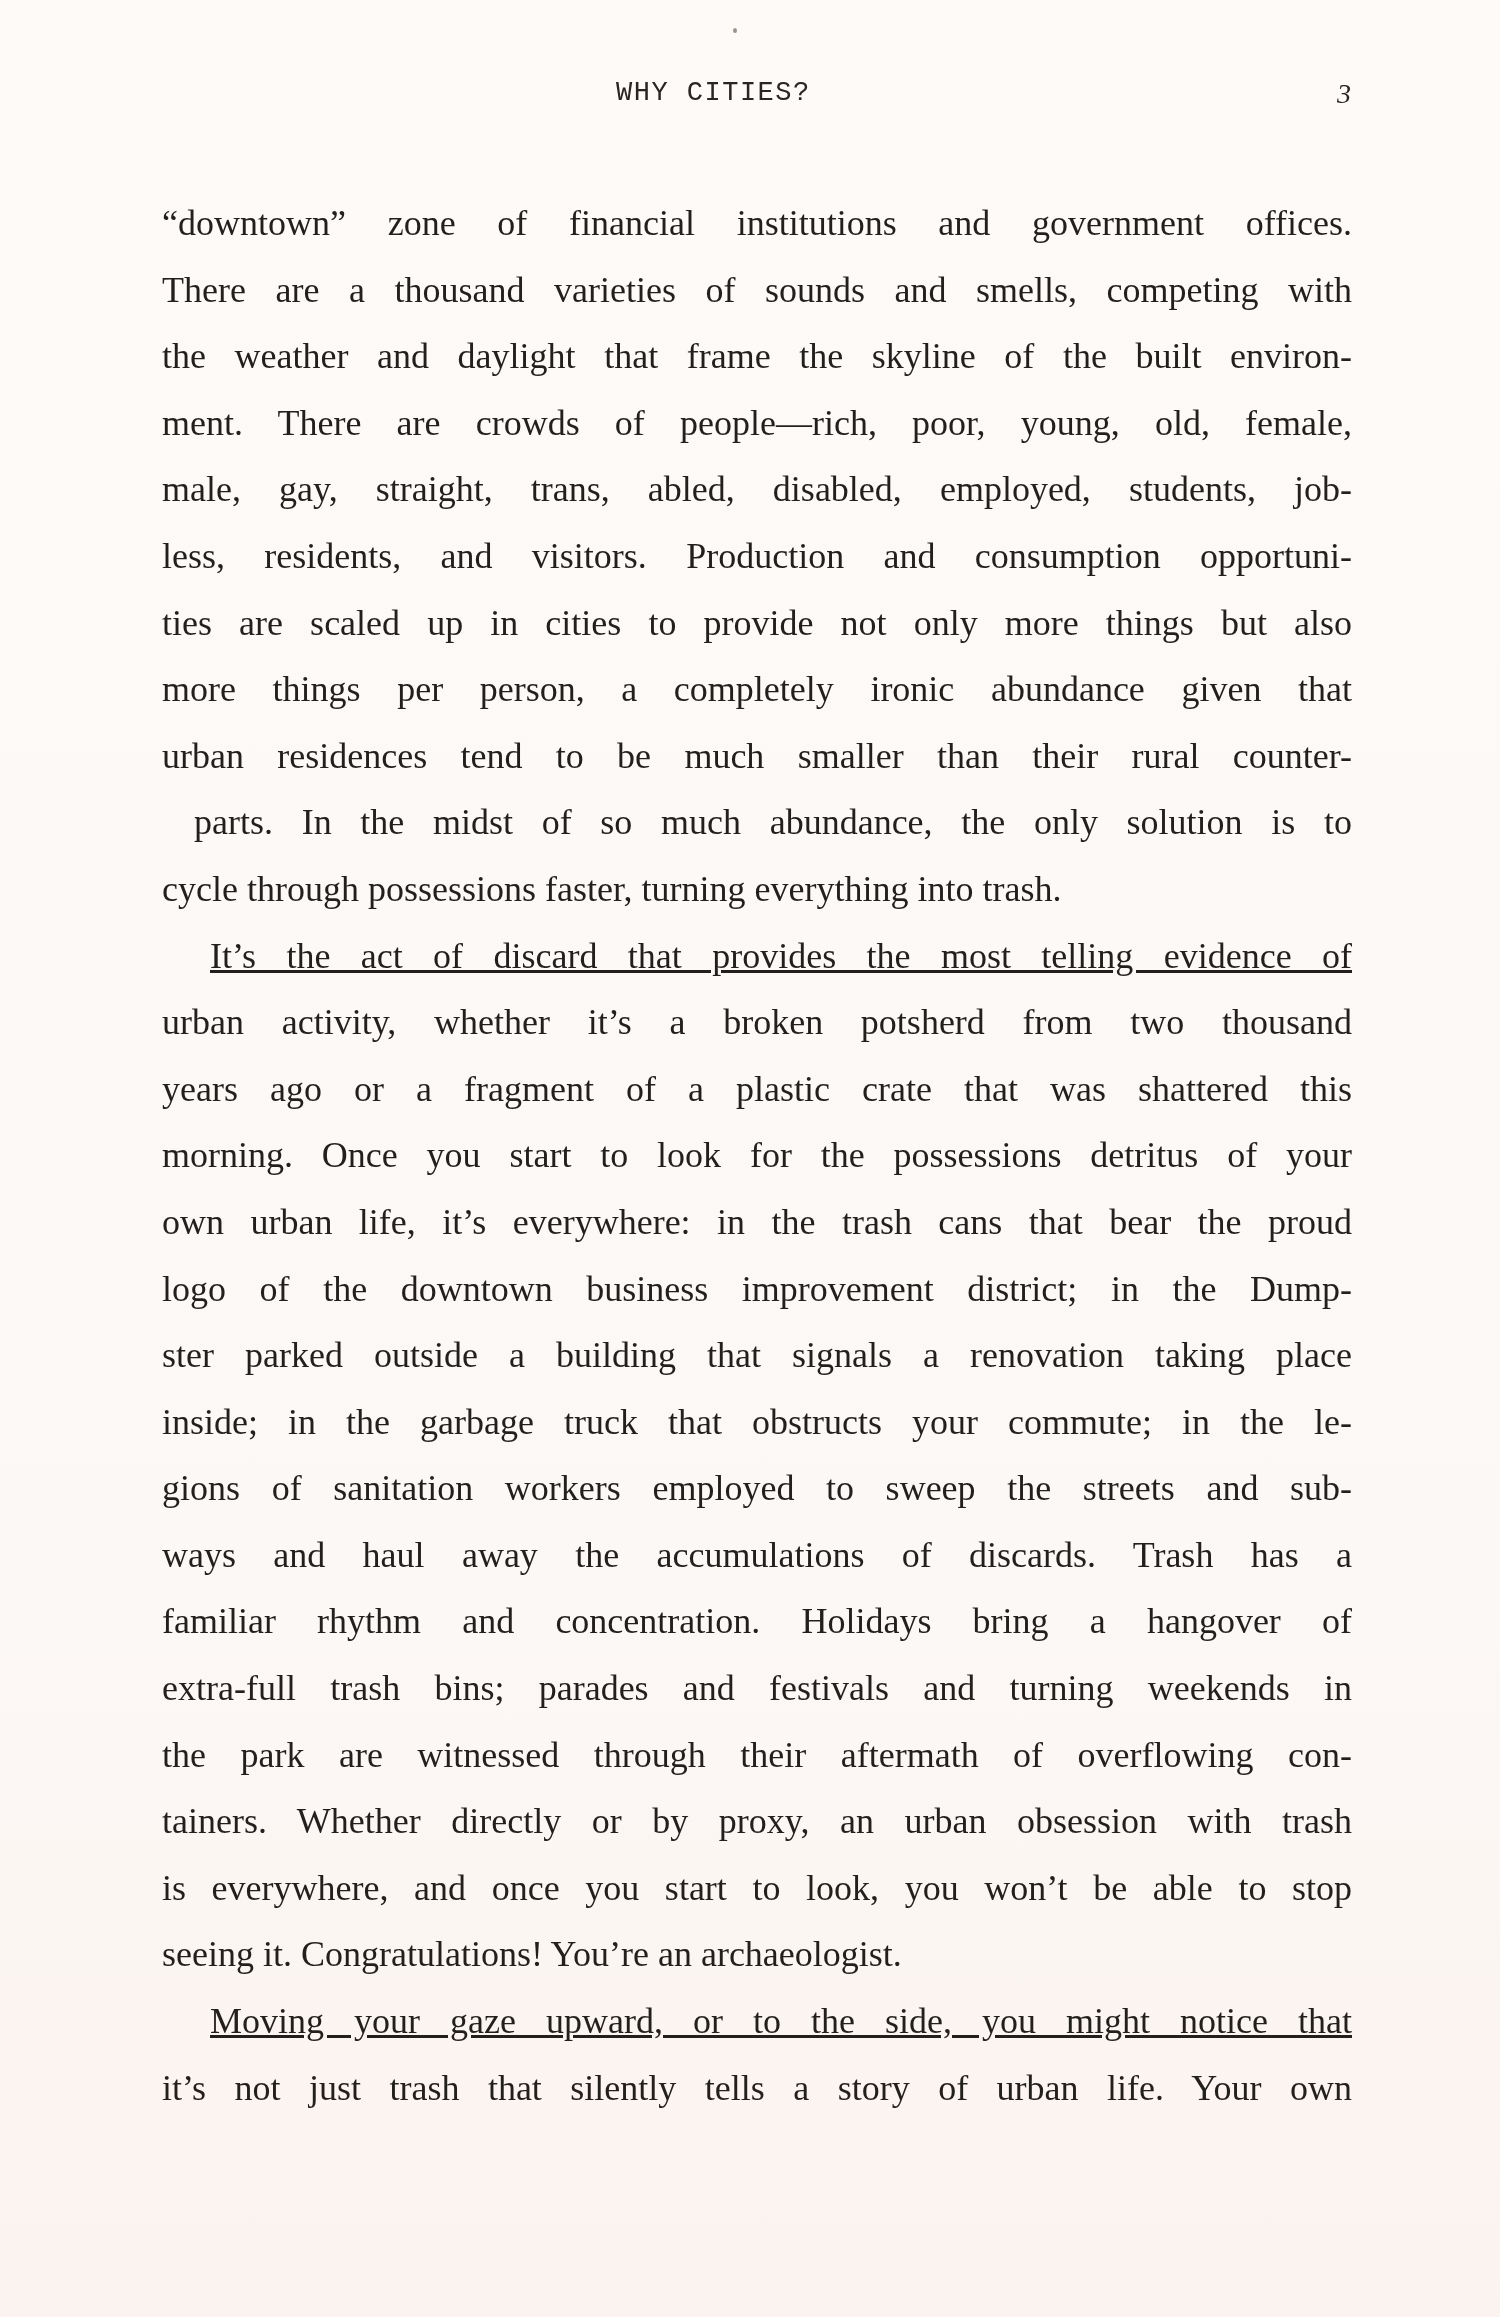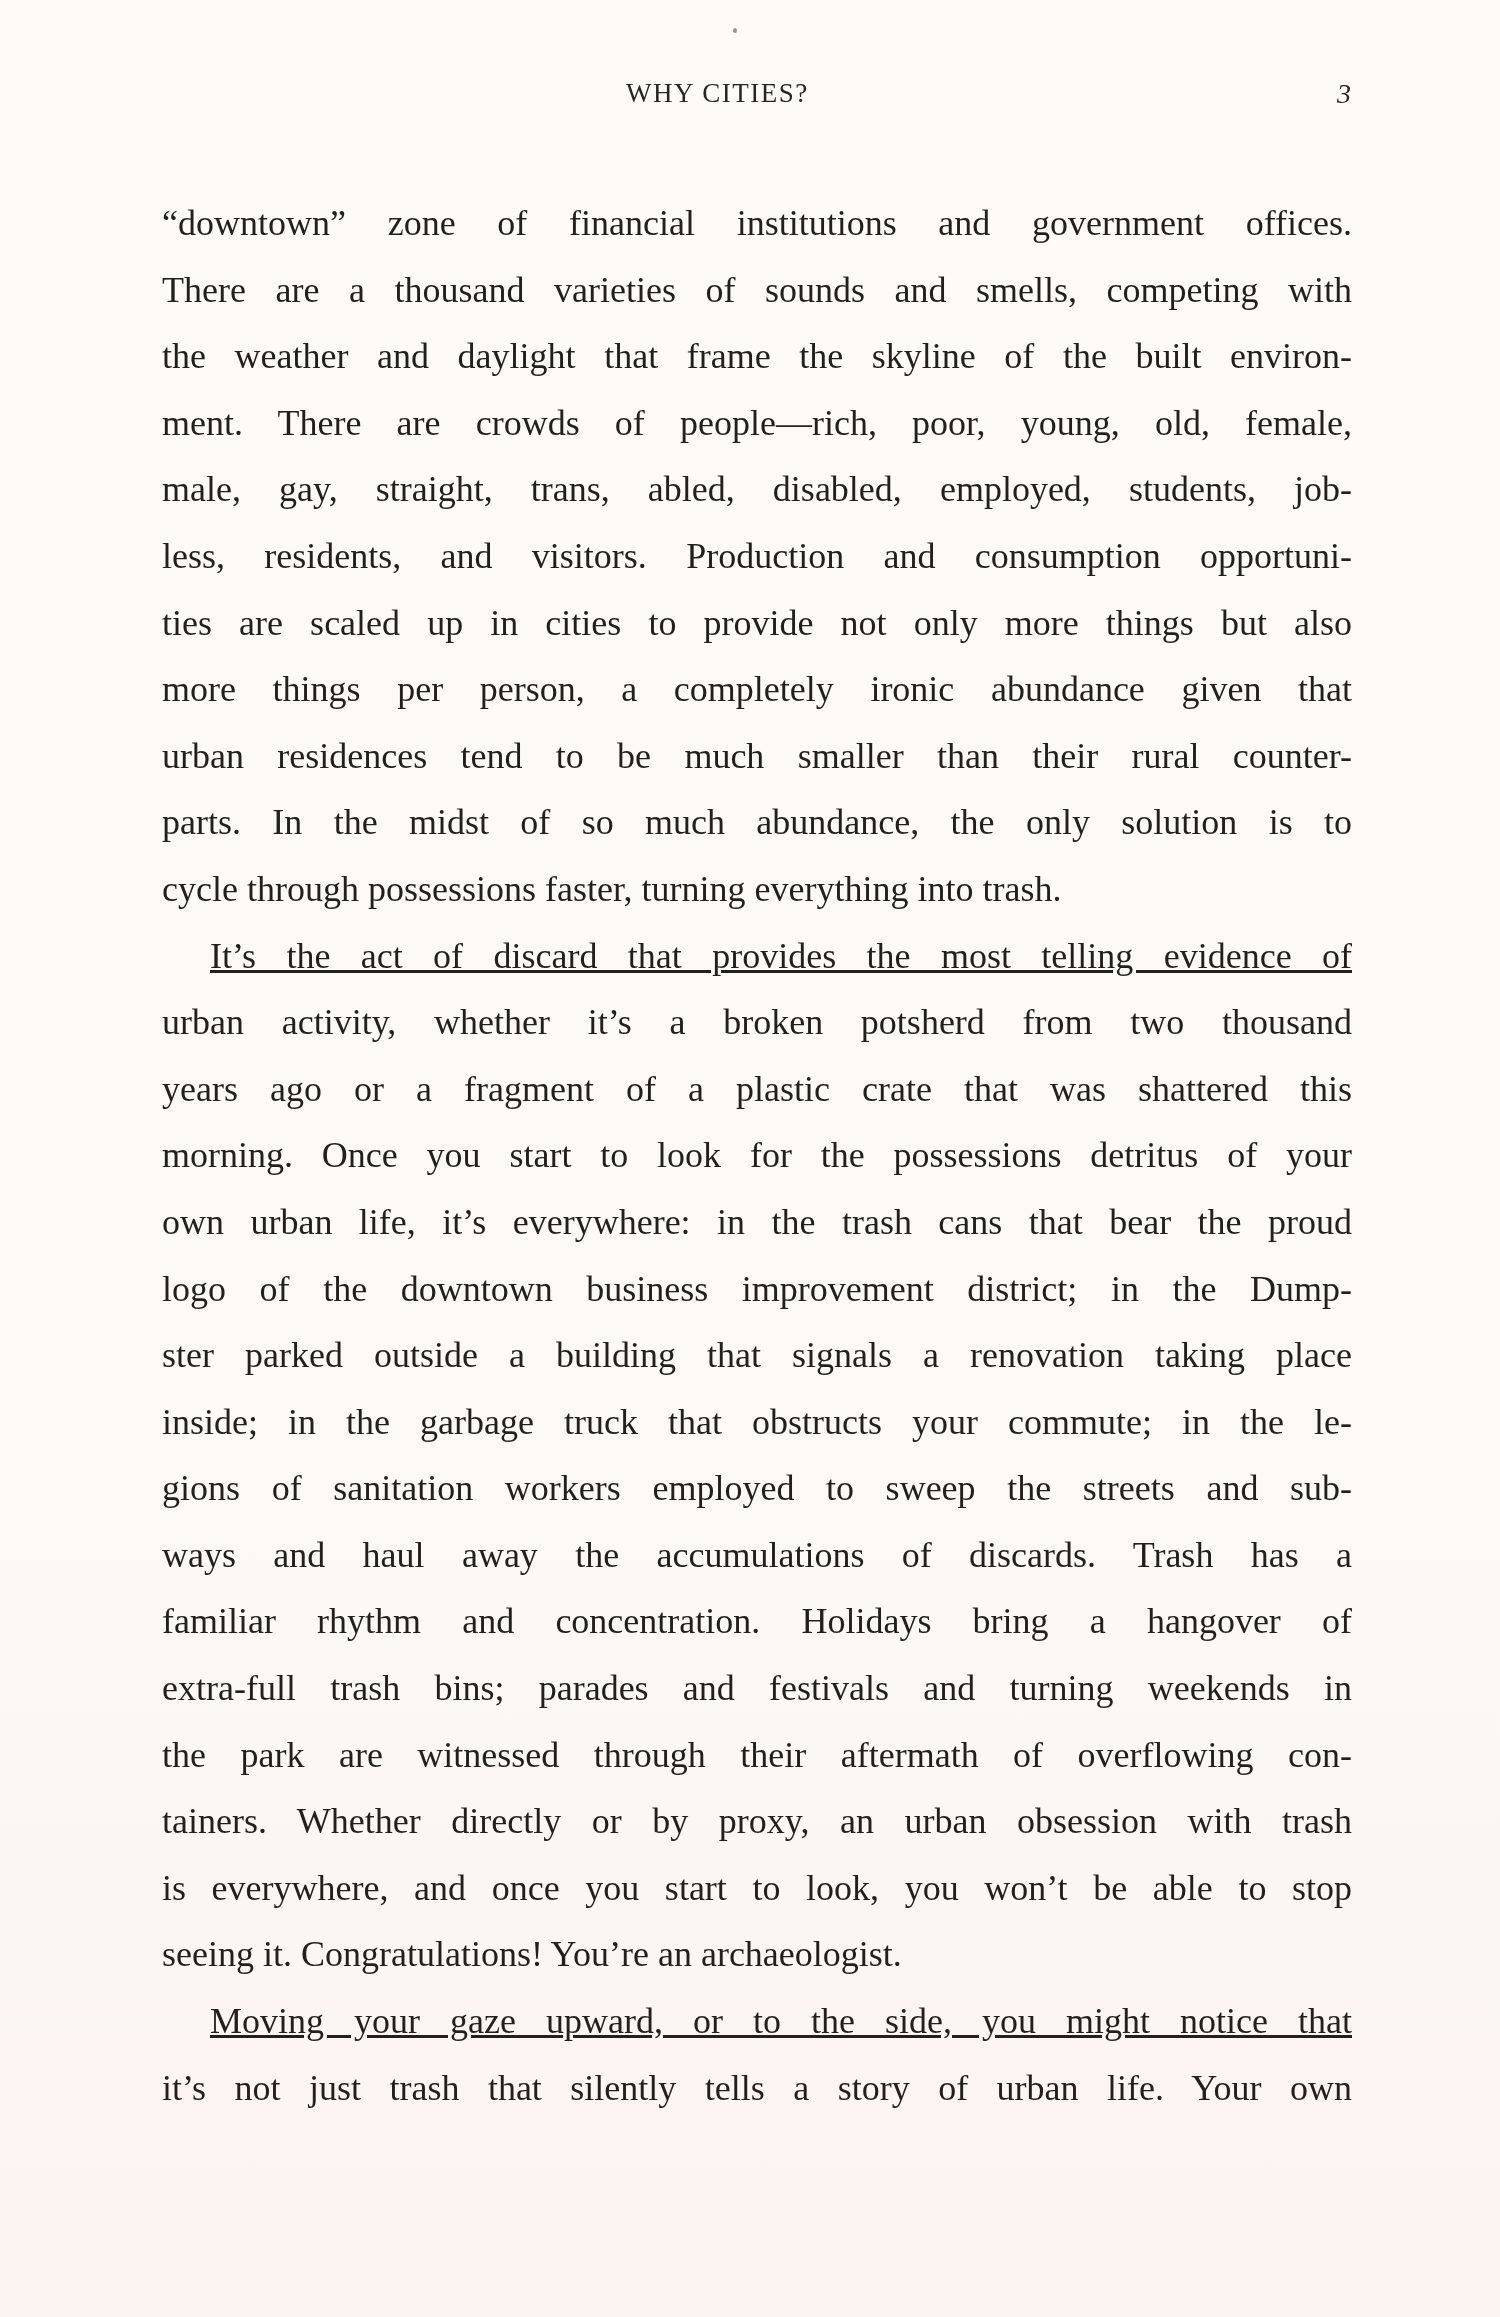--- a/index.html
+++ b/index.html
@@ -12,22 +12,22 @@
   }
   .page-bg {
     position: absolute; inset: 0;
     background: linear-gradient(to bottom, #fdfaf7 0%, #fcf8f5 70%, #fbf3f0 100%);
   }
   .running-head {
     position: absolute; top: 78px; left: 0; width: 1500px; height: 40px;
   }
   .head-title {
     position: absolute; left: 616px; top: 0;
-    font-family: Liberation Serif, serif;
-    font-size: 27px; letter-spacing: 1.5px; color: #2a2522; margin-left: 10px;
+    font-family: Liberation Mono, monospace;
+    font-size: 27px; letter-spacing: 1.5px; color: #2a2522;
   }
   .page-number {
     position: absolute; left: 1337px; top: 0;
     font-family: "Liberation Serif", serif; font-style: italic;
     font-size: 28px; color: #2a2522;
   }
   .body-text {
     position: absolute; left: 162px; top: 190px; width: 1190px;
   }
   .body-text p {
@@ -58,21 +58,21 @@
   <p>
     <span class="line" style="display: block; white-space: nowrap; word-spacing: 0px;">“downtown” zone of financial institutions and government offices.</span>
     <span class="line" style="display: block; white-space: nowrap; word-spacing: 0px;">There are a thousand varieties of sounds and smells, competing with</span>
     <span class="line" style="display: block; white-space: nowrap; word-spacing: 0px;">the weather and daylight that frame the skyline of the built environ-</span>
     <span class="line" style="display: block; white-space: nowrap; word-spacing: 0px;">ment. There are crowds of people—rich, poor, young, old, female,</span>
     <span class="line" style="display: block; white-space: nowrap; word-spacing: 0px;">male, gay, straight, trans, abled, disabled, employed, students, job-</span>
     <span class="line" style="display: block; white-space: nowrap; word-spacing: 0px;">less, residents, and visitors. Production and consumption opportuni-</span>
     <span class="line" style="display: block; white-space: nowrap; word-spacing: 0px;">ties are scaled up in cities to provide not only more things but also</span>
     <span class="line" style="display: block; white-space: nowrap; word-spacing: 0px;">more things per person, a completely ironic abundance given that</span>
     <span class="line" style="display: block; white-space: nowrap; word-spacing: 0px;">urban residences tend to be much smaller than their rural counter-</span>
-    <span class="line" style="display: block; white-space: nowrap; word-spacing: 0px;">parts. In the midst of so much abundance, the only solution is to</span>
+    <span class="line" style="display: block; white-space: nowrap; word-spacing: 0px; margin-left: 32px;">parts. In the midst of so much abundance, the only solution is to</span>
     <span class="line last">cycle through possessions faster, turning everything into trash.</span>
   </p>
   <p>
     <span class="line indent" style="display: block; white-space: nowrap; word-spacing: 0px;">It’s the act of discard that provides the most telling evidence of</span>
     <span class="line" style="display: block; white-space: nowrap; word-spacing: 0px;">urban activity, whether it’s a broken potsherd from two thousand</span>
     <span class="line" style="display: block; white-space: nowrap; word-spacing: 0px;">years ago or a fragment of a plastic crate that was shattered this</span>
     <span class="line" style="display: block; white-space: nowrap; word-spacing: 0px;">morning. Once you start to look for the possessions detritus of your</span>
     <span class="line" style="display: block; white-space: nowrap; word-spacing: 0px;">own urban life, it’s everywhere: in the trash cans that bear the proud</span>
     <span class="line" style="display: block; white-space: nowrap; word-spacing: 0px;">logo of the downtown business improvement district; in the Dump-</span>
     <span class="line" style="display: block; white-space: nowrap; word-spacing: 0px;">ster parked outside a building that signals a renovation taking place</span>

